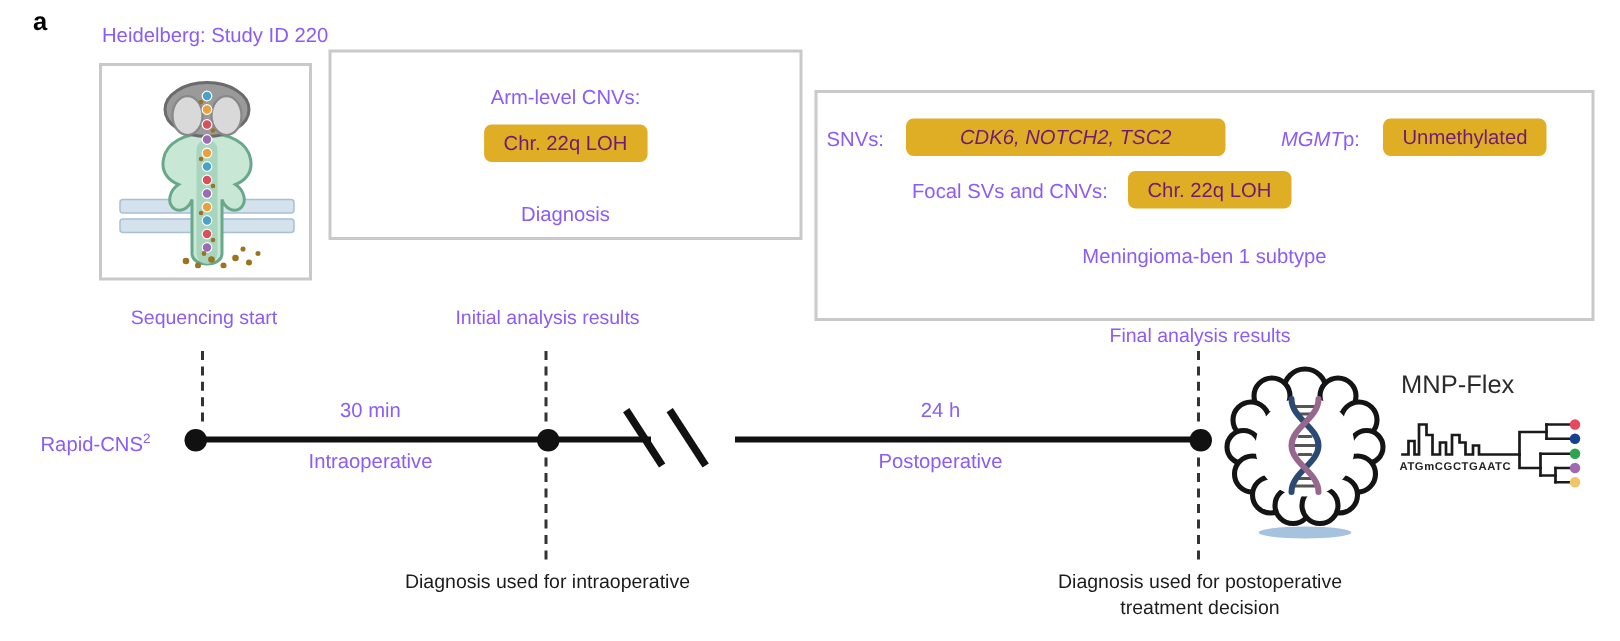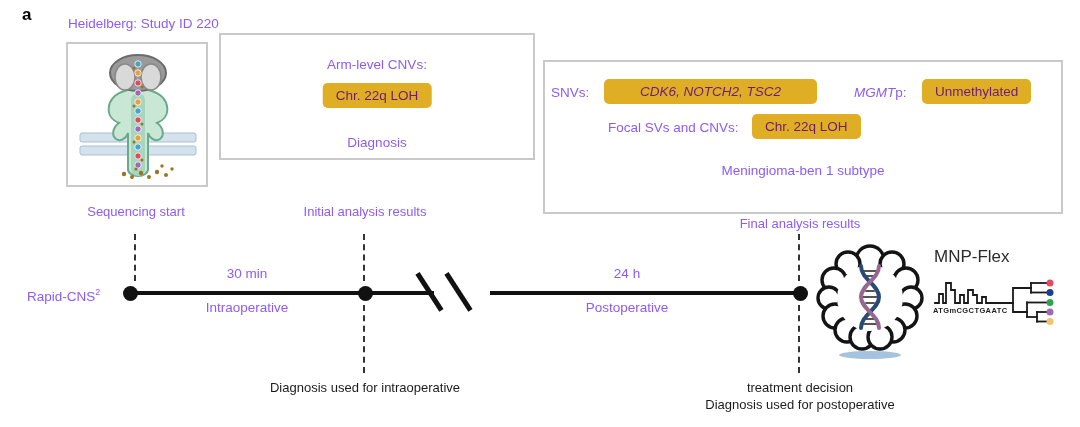--- a/index.html
+++ b/index.html
@@ -141,22 +141,22 @@
 
   <div class="abs lbl ctr" style="left:247px;top:266px;font-size:13.5px;">30 min</div>
   <div class="abs lbl ctr" style="left:247px;top:300px;font-size:13.5px;">Intraoperative</div>
   <div class="abs lbl ctr" style="left:627px;top:266px;font-size:13.5px;">24 h</div>
   <div class="abs lbl ctr" style="left:627px;top:300px;font-size:13.5px;">Postoperative</div>
 
   <div class="abs caption" style="left:365px;top:380px;">
     <div>Diagnosis used for intraoperative</div>
   </div>
   <div class="abs caption" style="left:800px;top:380px;">
+    <div>Diagnosis used for postoperative</div>
     <div>treatment decision</div>
-    <div>Diagnosis used for postoperative</div>
   </div>
 
   <svg class="abs" style="left:814px;top:240px;" width="112" height="122" viewBox="0 0 112 122">
     <ellipse cx="56" cy="115" rx="31" ry="4" fill="#A5C3DE" style="fill: rgb(165, 195, 222);"></ellipse>
     <g fill="#ffffff" stroke="#141414" stroke-width="3.4">
       <circle cx="56" cy="20" r="14"></circle>
       <circle cx="34" cy="24" r="12"></circle>
         <circle cx="78" cy="24" r="12"></circle>
       <circle cx="20" cy="40" r="12"></circle>
         <circle cx="92" cy="40" r="12"></circle>

